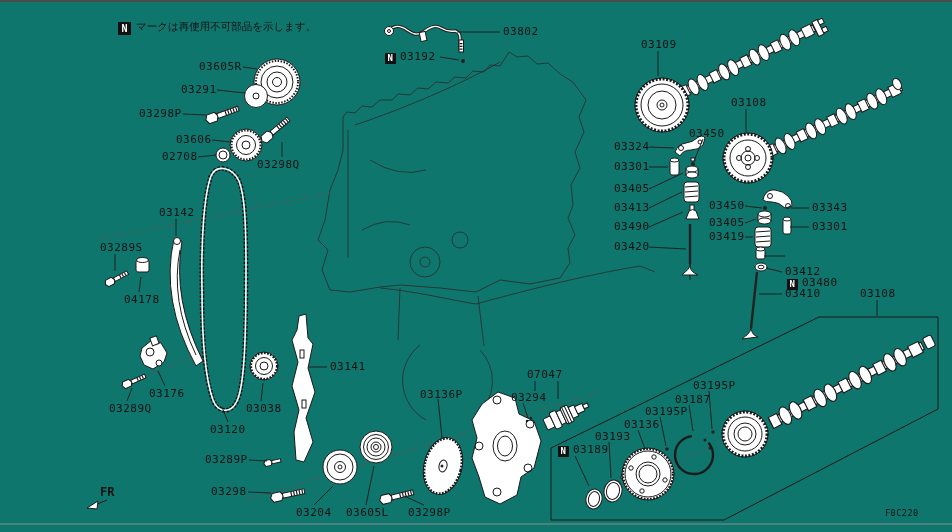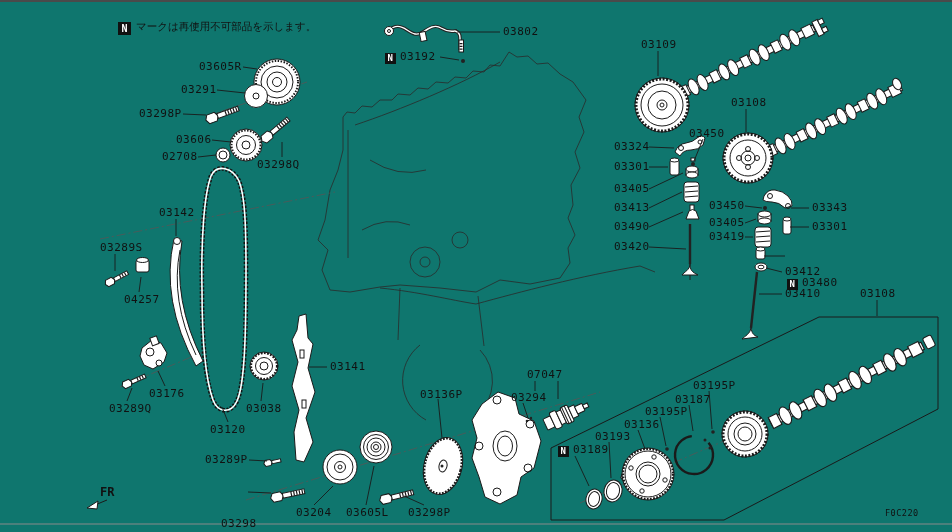--- a/index.html
+++ b/index.html
@@ -381,28 +381,28 @@
       <div class="plabel" style="left: 641px; top: 39px;"><span>03109</span></div>
       <div class="plabel" style="left: 731px; top: 97px;"><span>03108</span></div>
       <div class="plabel" style="left: 199px; top: 61px;"><span>03605R</span></div>
       <div class="plabel" style="left: 181px; top: 84px;"><span>03291</span></div>
       <div class="plabel" style="left: 139px; top: 108px;"><span>03298P</span></div>
       <div class="plabel" style="left: 176px; top: 134px;"><span>03606</span></div>
       <div class="plabel" style="left: 162px; top: 151px;"><span>02708</span></div>
       <div class="plabel" style="left: 257px; top: 159px;"><span>03298Q</span></div>
       <div class="plabel" style="left: 159px; top: 207px;"><span>03142</span></div>
       <div class="plabel" style="left: 100px; top: 242px;"><span>03289S</span></div>
-      <div class="plabel" style="left: 124px; top: 294px;"><span>04257</span></div>
+      <div class="plabel" style="left: 124px; top: 294px;"><span>04178</span></div>
       <div class="plabel" style="left: 149px; top: 388px; text-align: right;"><span>03176</span></div>
       <div class="plabel" style="left: 109px; top: 403px;"><span>03289Q</span></div>
       <div class="plabel" style="left: 210px; top: 424px;"><span>03120</span></div>
       <div class="plabel" style="left: 246px; top: 403px;"><span>03038</span></div>
       <div class="plabel" style="left: 330px; top: 361px;"><span>03141</span></div>
       <div class="plabel" style="left: 205px; top: 454px;"><span>03289P</span></div>
-      <div class="plabel" style="left: 221px; top: 486px; margin-top: 32px;"><span>03298</span></div>
+      <div class="plabel" style="left: 211px; top: 486px;"><span>03298</span></div>
       <div class="plabel" style="left: 296px; top: 507px;"><span>03204</span></div>
       <div class="plabel" style="left: 346px; top: 507px;"><span>03605L</span></div>
       <div class="plabel" style="left: 408px; top: 507px;"><span>03298P</span></div>
       <div class="plabel" style="left: 420px; top: 389px;"><span>03136P</span></div>
       <div class="plabel" style="left: 527px; top: 369px;"><span>07047</span></div>
       <div class="plabel" style="left: 511px; top: 392px;"><span>03294</span></div>
       <div class="plabel" style="left: 558px; top: 444px;"><span class="nbox">N</span><span>03189</span></div>
       <div class="plabel" style="left: 595px; top: 431px;"><span>03193</span></div>
       <div class="plabel" style="left: 624px; top: 419px;"><span>03136</span></div>
       <div class="plabel" style="left: 645px; top: 406px;"><span>03195P</span></div>

